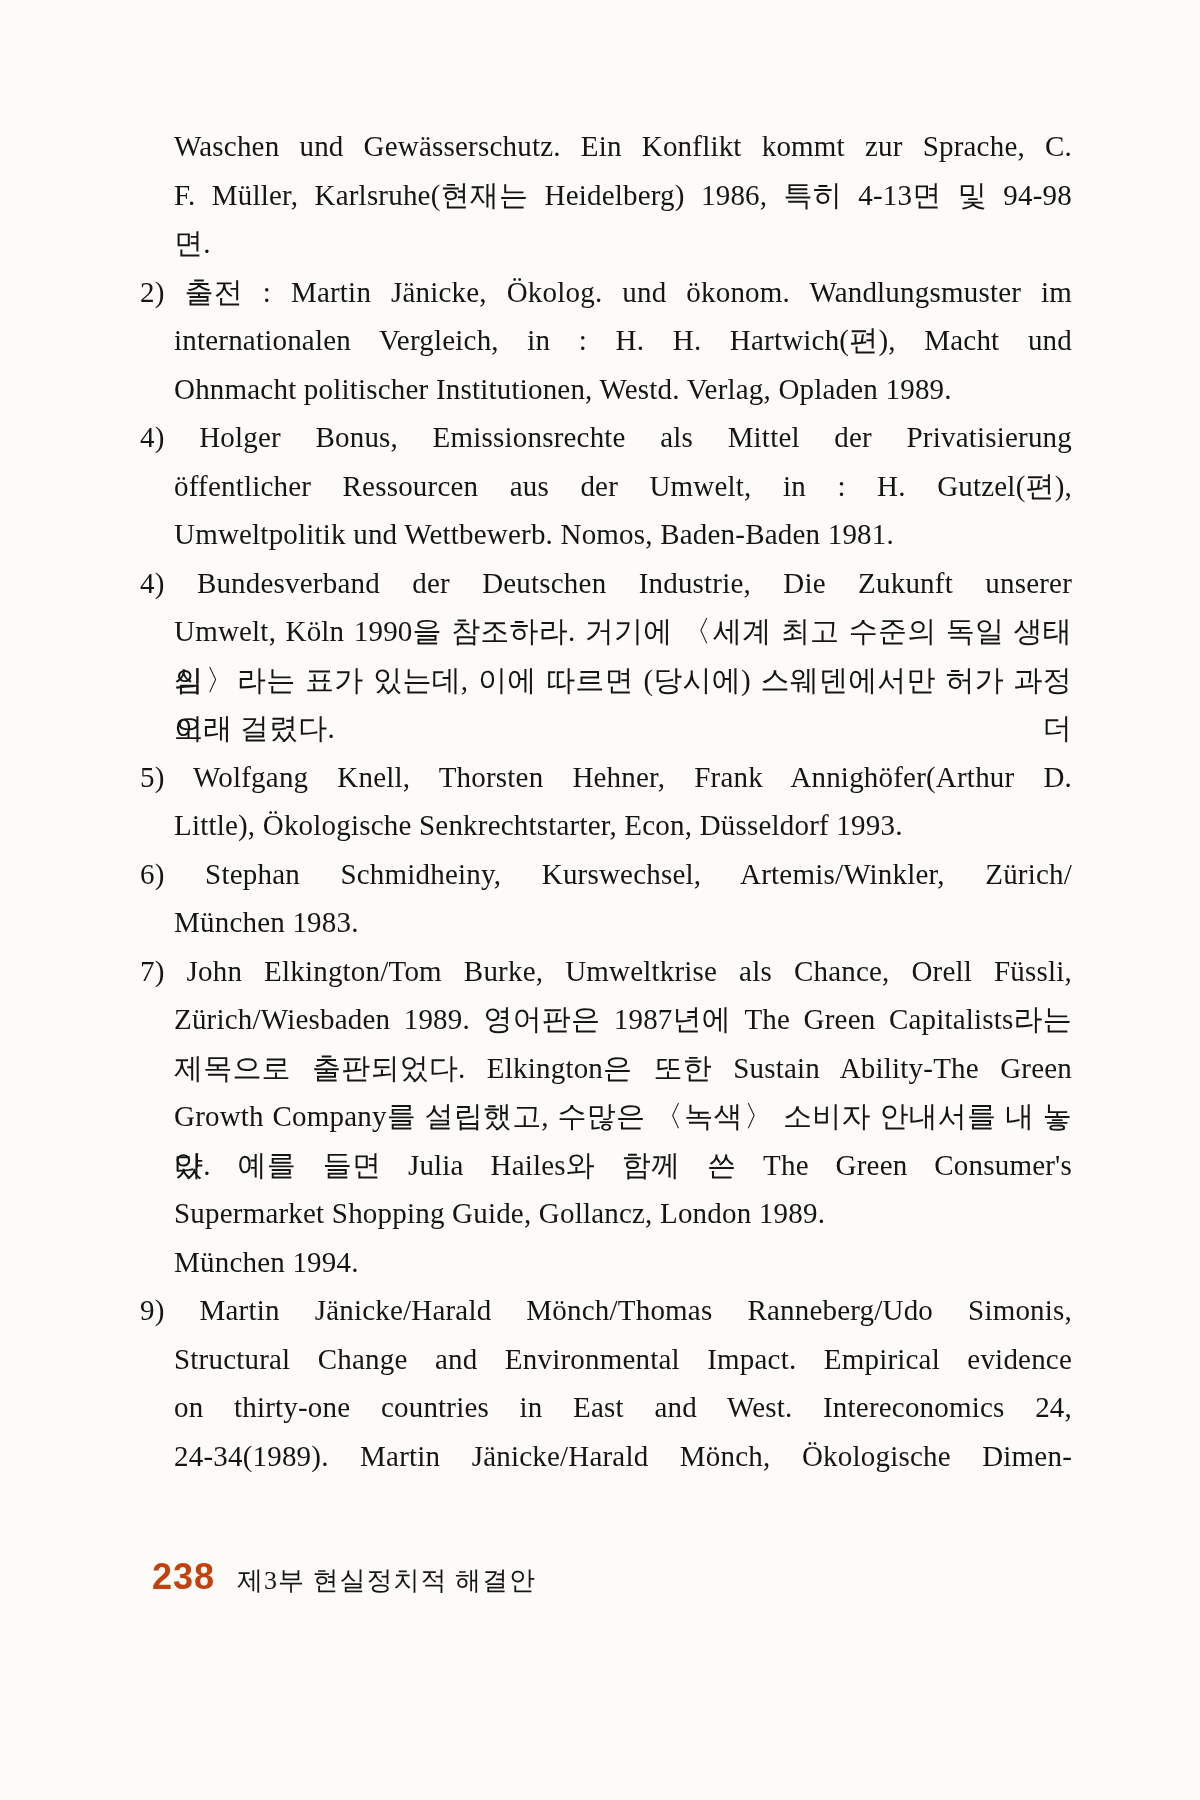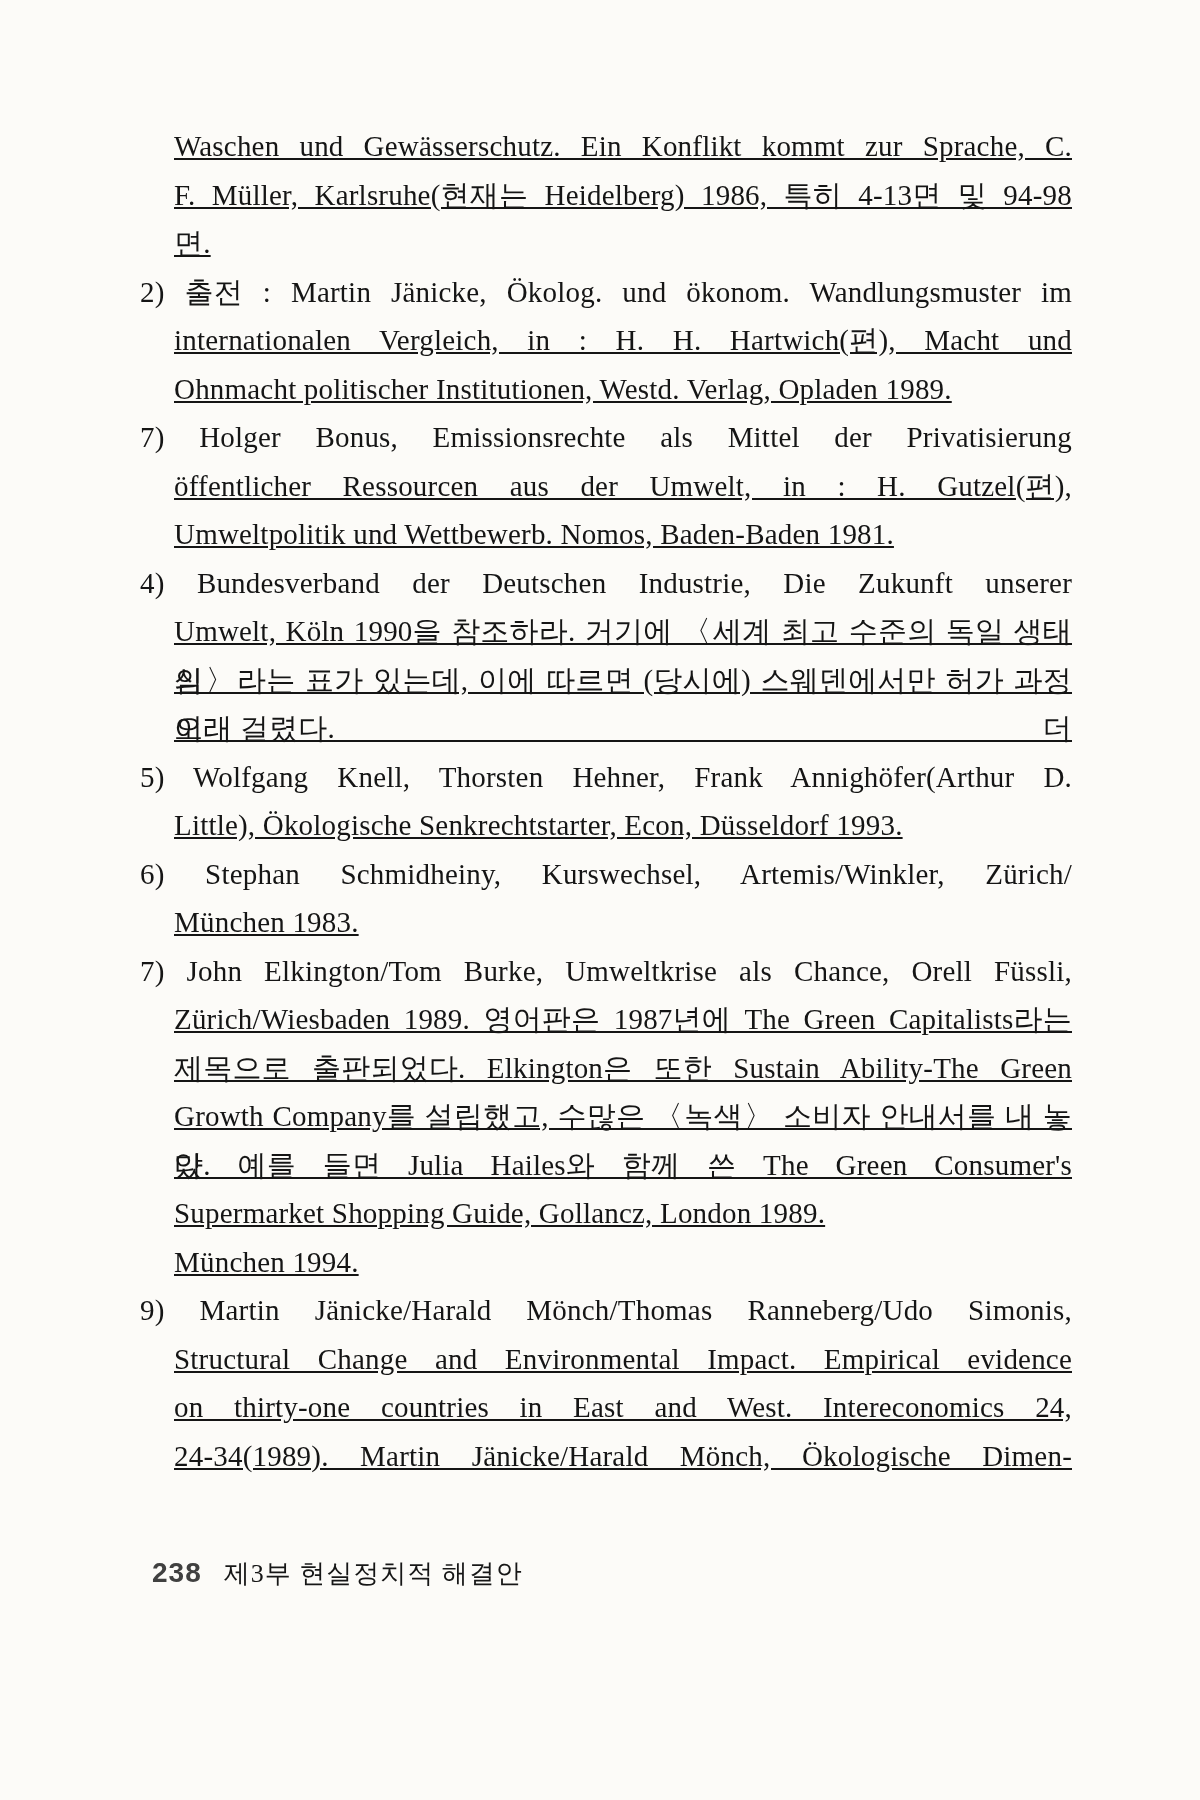--- a/index.html
+++ b/index.html
@@ -28,55 +28,54 @@
     letter-spacing:0.2px;
     color:#151515;
   }
   .line.just{
     white-space:normal;
     text-align:justify;
     text-align-last:justify;
   }
   .line.indent{
     padding-left:34px;
-    text-decoration:underline;
   }
   .footer{
     position:absolute;
     left:152px;top:1556px;
     display:flex;
     align-items:baseline;
     gap:22px;
   }
   .footer .pagenum{
-    font-size:28px;
+    font-size:36px;
     font-weight:bold;
     letter-spacing:1px;
-    color:#404040;
+    color:#c2410c;
     font-family:"Liberation Sans","DejaVu Sans",sans-serif;
   }
   .footer .section{
     font-size:26px;
     color:#161616;
     letter-spacing:1px;
   }
 </style>
 </head>
 <body>
 
 <div class="page">
 
   <div class="textblock">
       <div class="line indent just">Waschen und Gewässerschutz. Ein Konflikt kommt zur Sprache, C.</div>
       <div class="line indent just">F. Müller, Karlsruhe(현재는 Heidelberg) 1986, 특히 4-13면 및 94-98</div>
       <div class="line indent">면.</div>
       <div class="line just">2) 출전 : Martin Jänicke, Ökolog. und ökonom. Wandlungsmuster im</div>
       <div class="line indent just">internationalen Vergleich, in : H. H. Hartwich(편), Macht und</div>
       <div class="line indent">Ohnmacht politischer Institutionen, Westd. Verlag, Opladen 1989.</div>
-      <div class="line just">7) Holger Bonus, Emissionsrechte als Mittel der Privatisierung</div>
+      <div class="line just">4) Holger Bonus, Emissionsrechte als Mittel der Privatisierung</div>
       <div class="line indent just">öffentlicher Ressourcen aus der Umwelt, in : H. Gutzel(편),</div>
       <div class="line indent">Umweltpolitik und Wettbewerb. Nomos, Baden-Baden 1981.</div>
       <div class="line just">4) Bundesverband der Deutschen Industrie, Die Zukunft unserer</div>
       <div class="line indent just">Umwelt, Köln 1990을 참조하라. 거기에 〈세계 최고 수준의 독일 생태심</div>
       <div class="line indent just">의〉라는 표가 있는데, 이에 따르면 (당시에) 스웨덴에서만 허가 과정이 더</div>
       <div class="line indent">오래 걸렸다.</div>
       <div class="line just">5) Wolfgang Knell, Thorsten Hehner, Frank Annighöfer(Arthur D.</div>
       <div class="line indent">Little), Ökologische Senkrechtstarter, Econ, Düsseldorf 1993.</div>
       <div class="line just">6) Stephan Schmidheiny, Kurswechsel, Artemis/Winkler, Zürich/</div>
       <div class="line indent">München 1983.</div>

